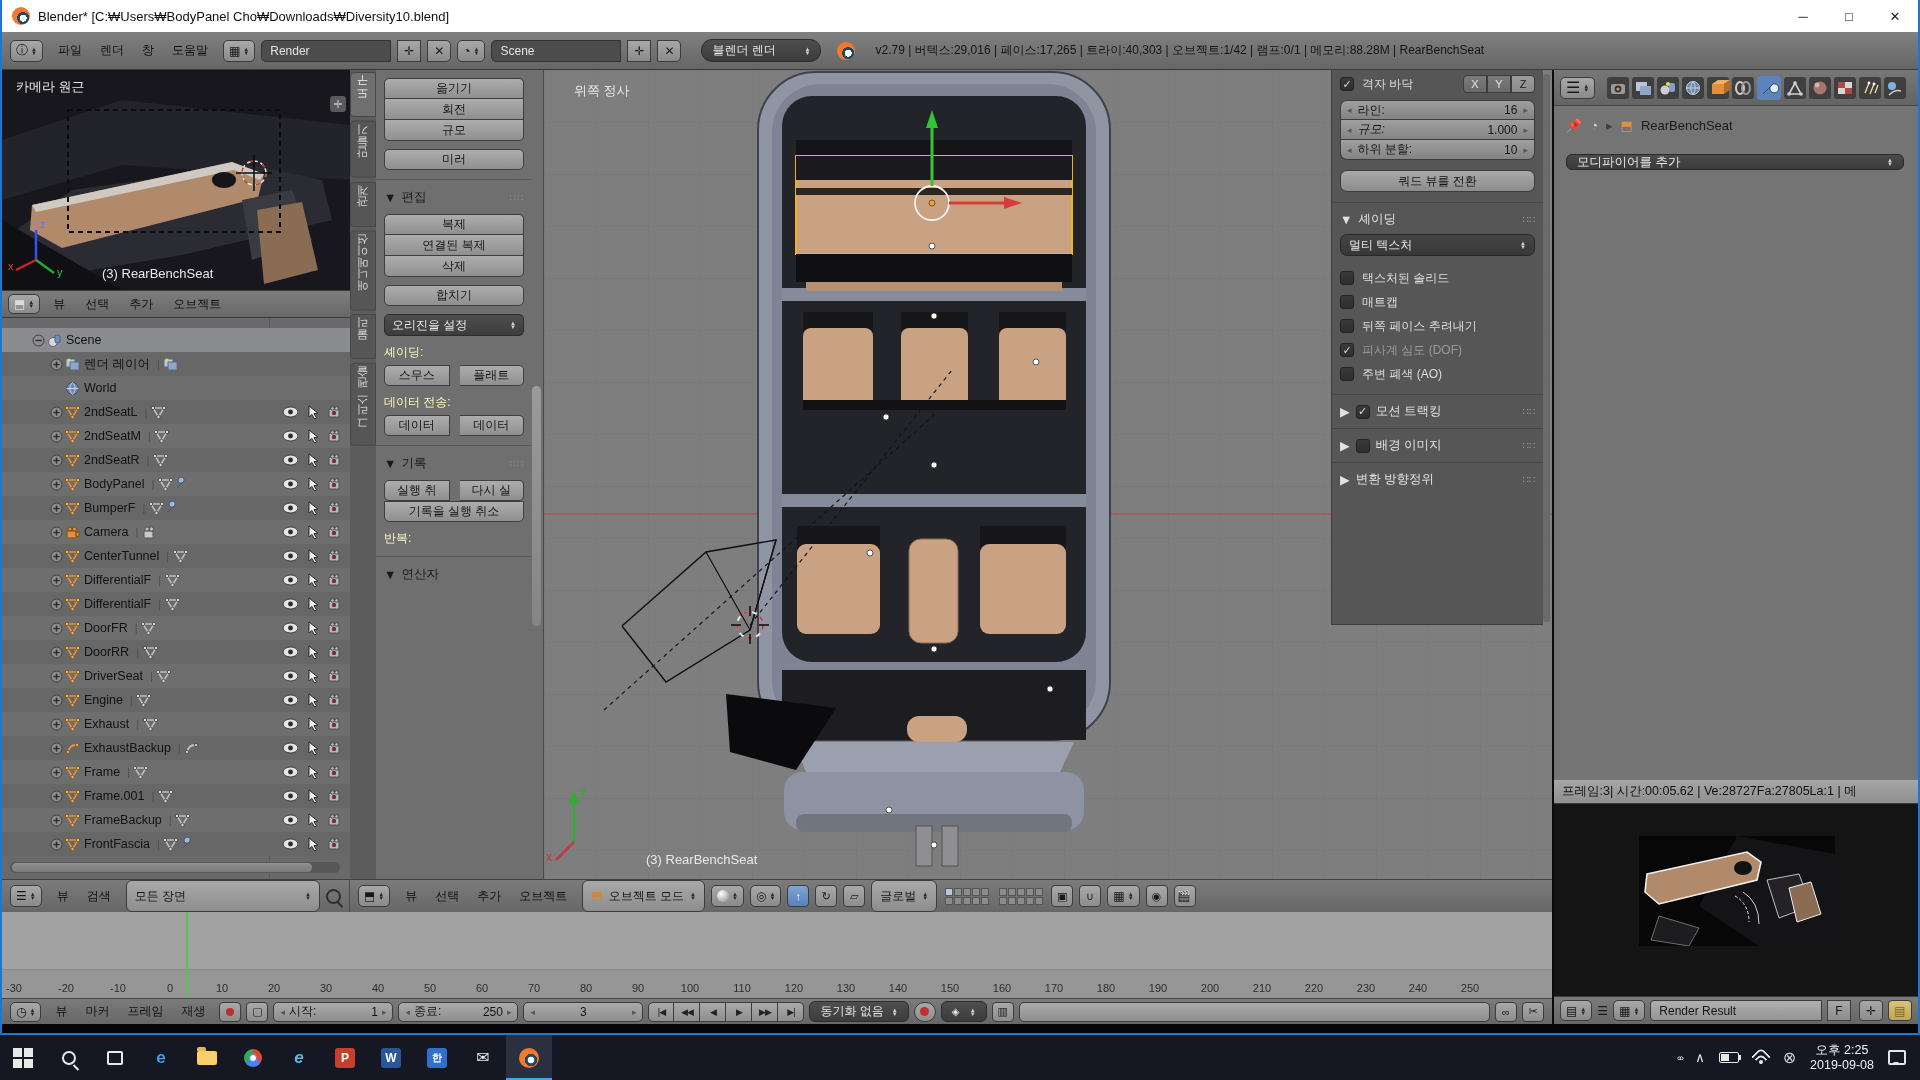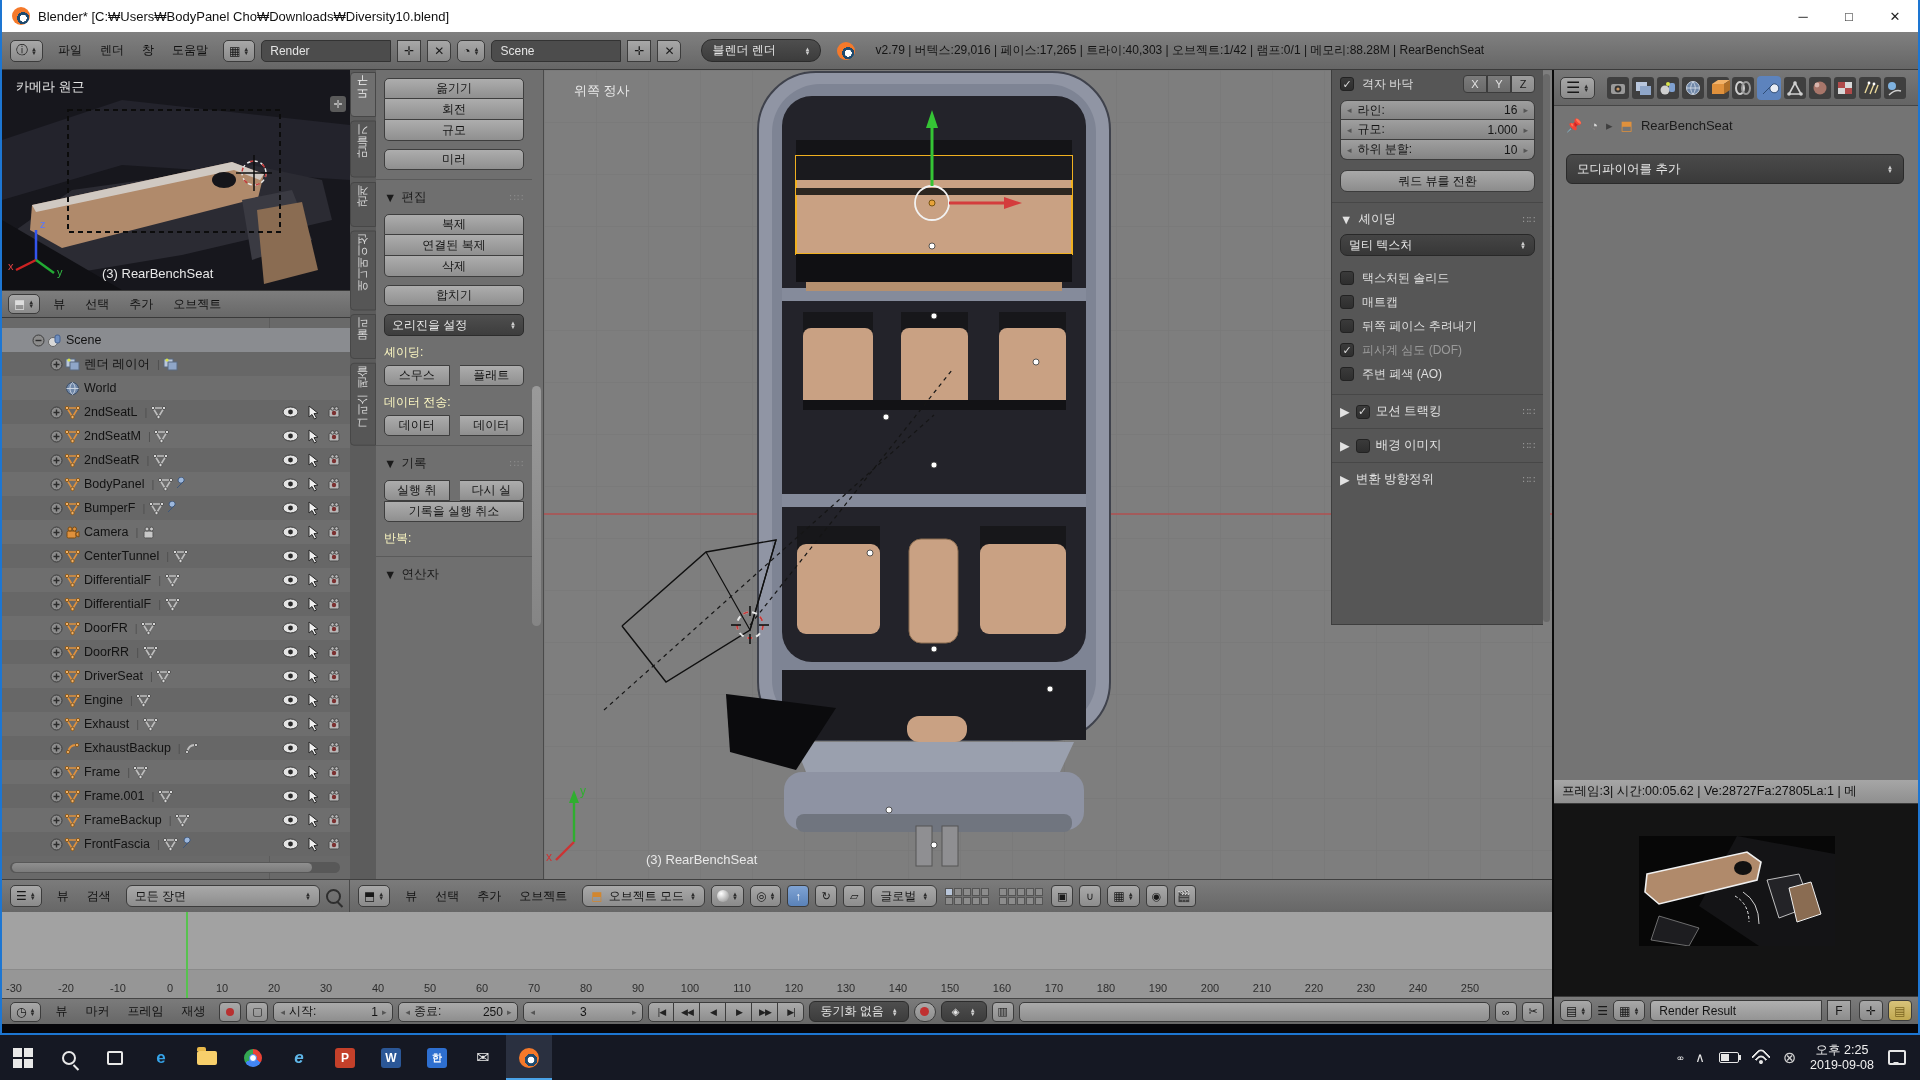--- a/index.html
+++ b/index.html
@@ -88,35 +88,35 @@
   .ckbox{width:14px;height:14px;border-radius:3px;background:linear-gradient(#3a3a3a,#2e2e2e);border:1px solid #222;display:flex;align-items:center;justify-content:center;color:#dcdcdc;font-size:11px;flex:none;}
   .xyz{display:flex;margin-left:auto;}
   .xyz span{width:24px;height:18px;display:flex;align-items:center;justify-content:center;background:linear-gradient(#7b7b7b,#6a6a6a);border:1px solid #3c3c3c;color:#e3e3e3;font-size:11px;}
   .xyz span:first-child{border-radius:4px 0 0 4px;}
   .xyz span:last-child{border-radius:0 4px 4px 0;background:linear-gradient(#9d9d9d,#8b8b8b);color:#1c1c1c;}
   .npscroll{position:absolute;left:999px;top:4px;width:7px;height:548px;border-radius:4px;background:#6a6a6a;}
   
   .rightcol{position:absolute;left:1550px;top:0;width:366px;height:809px;background:#747474;border-left:2px solid #0a0a0a;}
   .prophdr{position:absolute;left:0;top:0;right:0;height:36px;background:linear-gradient(#777,#646464);border-bottom:1px solid #454545;display:flex;align-items:center;gap:4px;padding:0 6px;}
   .propcrumb{position:absolute;left:0;top:36px;right:0;height:38px;display:flex;align-items:center;gap:8px;padding:0 12px;color:#1b1b1b;font-size:13px;}
-  .addmod{position:absolute;left:12px;top:84px;width:338px;height:30px;display:flex;align-items:center;background:linear-gradient(#4a4a4a,#3a3a3a);border:1px solid #2a2a2a;border-radius:6px;color:#e8e8e8;font-size:12.5px;padding:0 10px;}
+  .addmod{position:absolute;left:12px;top:84px;width:338px;height:16px;display:flex;align-items:center;background:linear-gradient(#4a4a4a,#3a3a3a);border:1px solid #2a2a2a;border-radius:6px;color:#e8e8e8;font-size:12.5px;padding:0 10px;}
   .addmod .updown{margin-left:auto;}
   
   .imged{position:absolute;left:1550px;top:710px;width:366px;height:244px;background:#131313;border-left:2px solid #0a0a0a;}
   .imghdr{position:absolute;left:0;top:0;right:0;height:24px;background:linear-gradient(#a6a6a6,#8f8f8f);border-bottom:1px solid #3a3a3a;display:flex;align-items:center;padding:0 8px;color:#101010;font-size:12.5px;white-space:nowrap;overflow:hidden;}
   .imgarea{position:absolute;left:0;top:24px;right:0;height:192px;background:#141414;}
   .imgarea svg{position:absolute;left:85px;top:32px;}
   .imgftr{position:absolute;left:0;bottom:0;right:0;height:28px;background:linear-gradient(#7b7b7b,#666);border-top:1px solid #3a3a3a;display:flex;align-items:center;gap:5px;padding:0 6px;font-size:12px;color:#161616;}
   .imgname{height:21px;flex:1;display:flex;align-items:center;background:linear-gradient(#b0b0b0,#949494);border:1px solid #3c3c3c;border-radius:4px 0 0 4px;padding:0 8px;color:#141414;}
   .fbtn{height:21px;min-width:24px;display:flex;align-items:center;justify-content:center;background:linear-gradient(#a8a8a8,#8c8c8c);border:1px solid #3c3c3c;color:#161616;}
   
   .bottomrow{position:absolute;left:0;top:879px;width:1550px;height:33px;background:linear-gradient(#7b7b7b,#676767);border-top:1px solid #404040;display:flex;align-items:center;font-size:12px;color:#141414;}
   .olfooter{width:348px;height:100%;display:flex;align-items:center;gap:6px;padding:0 8px;border-right:1px solid #4a4a4a;}
   .vpfooter{flex:1;height:100%;display:flex;align-items:center;gap:6px;padding:0 8px;}
-  .lightdd{height:22px;display:flex;align-items:center;gap:6px;background:linear-gradient(#a9a9a9,#8d8d8d);border:1px solid #3c3c3c;border-radius:6px;padding:0 8px;color:#161616;}
+  .lightdd{height:32px;display:flex;align-items:center;gap:6px;background:linear-gradient(#a9a9a9,#8d8d8d);border:1px solid #3c3c3c;border-radius:6px;padding:0 8px;color:#161616;}
   .magicon{width:15px;height:15px;border:2px solid #2e2e2e;border-radius:50%;position:relative;}
   .magicon::after{content:"";position:absolute;width:2px;height:7px;background:#2e2e2e;left:11px;top:10px;transform:rotate(-45deg);}
   .tinybtn{height:22px;min-width:22px;display:flex;align-items:center;justify-content:center;background:linear-gradient(#a9a9a9,#8d8d8d);border:1px solid #3c3c3c;border-radius:4px;color:#1a1a1a;font-size:11px;}
   .tinybtn.on{background:linear-gradient(#7fa3d4,#5a82b8);color:#fff;}
   .layergrid{display:grid;grid-template-columns:repeat(5,8px);grid-auto-rows:8px;gap:1px;margin:0 2px;}
   .layergrid i{background:#8c8c8c;border:1px solid #555;}
   .layergrid i.on{background:#b9c6da;}
   
   .timeline{position:absolute;left:0;top:912px;width:1550px;height:112px;background:#9b9b9b;}
   .ttracks{position:absolute;left:0;top:0;right:0;height:58px;background:#a2a2a2;border-bottom:1px solid #8a8a8a;}
@@ -1406,21 +1406,21 @@
           </div>
           <div class="ngroup" id="npFields" style="margin-top:6px;">
               <div class="nfield">
                 <span class="arr" style="color:#555;font-size:9px;">◂</span>
                 <span style="margin:0 6px;">라인:</span>
                 <span class="val">16</span>
                 <span class="arr" style="color:#555;font-size:9px;margin-left:6px;">▸</span>
               </div>
               <div class="nfield">
                 <span class="arr" style="color:#555;font-size:9px;">◂</span>
-                <span style="margin:0 6px;">규모:</span>
+                <span style="margin:0 6px;font-style:italic;">규모:</span>
                 <span class="val">1.000</span>
                 <span class="arr" style="color:#555;font-size:9px;margin-left:6px;">▸</span>
               </div>
               <div class="nfield">
                 <span class="arr" style="color:#555;font-size:9px;">◂</span>
                 <span style="margin:0 6px;">하위 분할:</span>
                 <span class="val">10</span>
                 <span class="arr" style="color:#555;font-size:9px;margin-left:6px;">▸</span>
               </div>
             </div>

